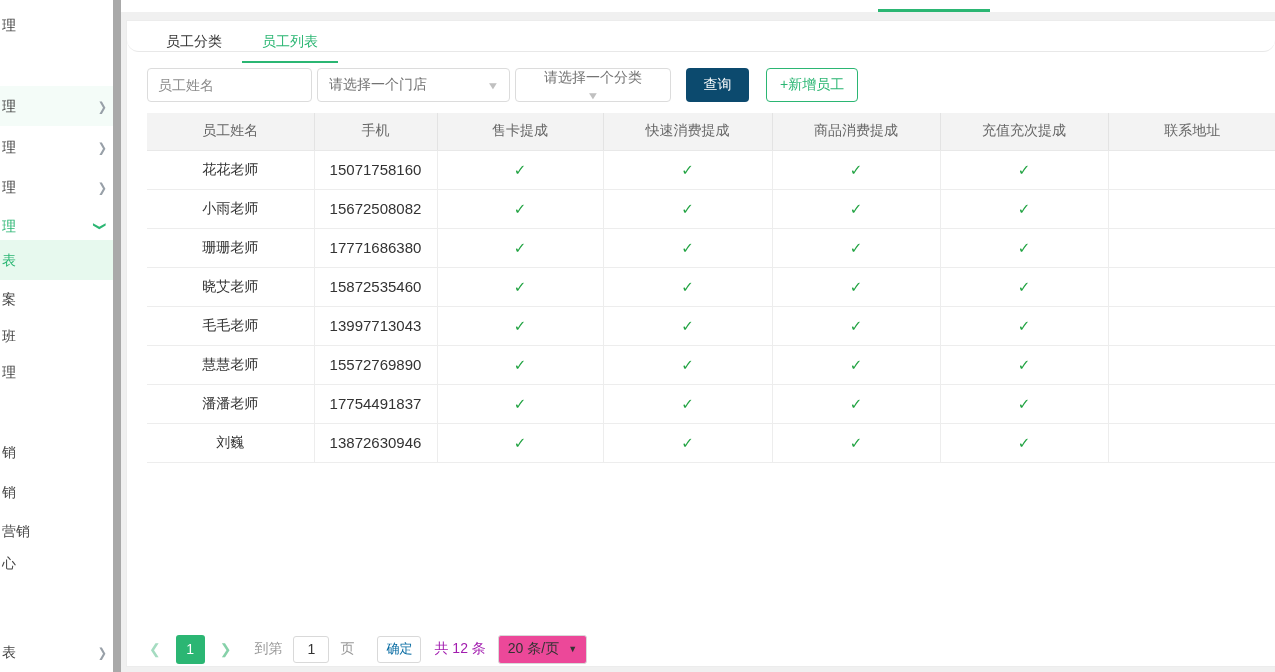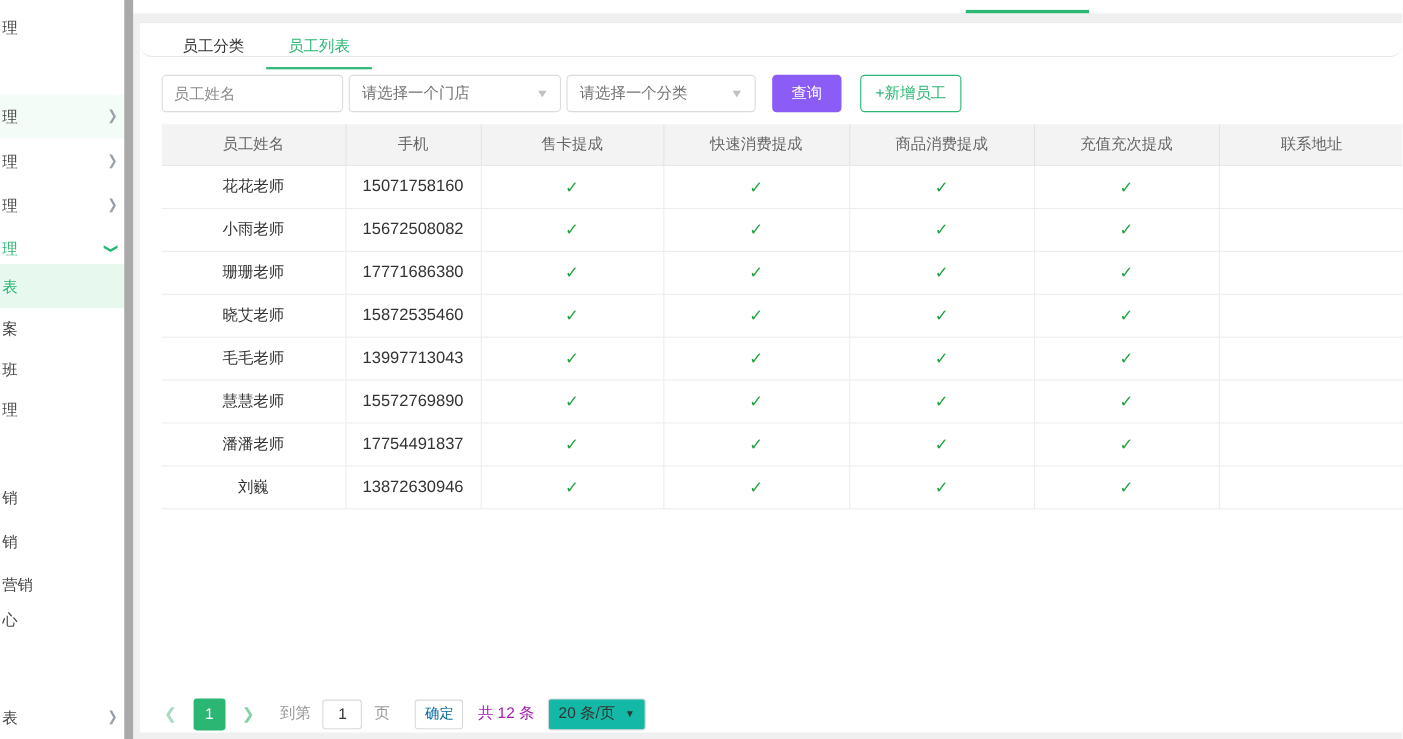--- a/index.html
+++ b/index.html
@@ -30,22 +30,22 @@
   .tab { display:inline-block; padding:0 20px; line-height:40px; height:42px; font-size:14px; color:#333; cursor:pointer; }
   .tab.active { color:#2bb673; border-bottom:2px solid #2bb673; }
 
   
   .filters { display:flex; align-items:center; margin:16px 0 0 20px; height:34px; }
   .inp { width:165px; height:34px; border:1px solid #dcdcdc; border-radius:4px; padding:0 10px; font-size:14px; color:#333; font-family:inherit; outline:none; }
   .inp::placeholder { color:#8c8c8c; }
   .select { height:34px; border:1px solid #dcdcdc; border-radius:4px; display:flex; align-items:center; justify-content:space-between; padding:0 11px; color:#737373; cursor:pointer; background:#fff; }
   .select .caret { font-size:10px; color:#c0c0c0; transform:scaleX(1.3); }
   .select.store { width:193px; margin-left:5px; }
-  .select.category { width:172px; margin-left:5px; }
-  .btn-search { margin-left:15px; width:63px; height:34px; background:#8b5cf6; color:#fff; border:none; border-radius:4px; font-size:14px; font-family:inherit; cursor:pointer; }
+  .select.category { width:156px; margin-left:5px;flex-direction:column; }
+  .btn-search { margin-left:15px; width:63px; height:34px; background:#0c4a6e; color:#fff; border:none; border-radius:4px; font-size:14px; font-family:inherit; cursor:pointer; }
   .btn-add { margin-left:17px; height:34px; padding:0 13px; background:#fff; color:#2bb673; border:1px solid #2bb673; border-radius:4px; font-size:14px; font-family:inherit; cursor:pointer; }
 
   
   .emp-table { margin:11px 0 0 20px; width:1129px; border-collapse:collapse; table-layout:fixed; }
   .emp-table th { height:37px; background:#f3f3f3; color:#666; font-weight:normal; font-size:14px; border-right:1px solid #e3e3e3; border-bottom:1px solid #e8e8e8; text-align:center; }
   .emp-table th:last-child { border-right:none; }
   .emp-table td { height:39px; text-align:center; font-size:14px; color:#333; border-right:1px solid #ededed; border-bottom:1px solid #ededed; }
   .emp-table td:last-child { border-right:none; }
   .emp-table td.phone { font-size:15px; }
   .check { color:#21a342; font-size:15px; font-weight:bold; }
@@ -54,21 +54,21 @@
   .pager { position:absolute; left:20px; top:612px; display:flex; align-items:center; height:32px; }
   .pg-arrow { font-size:14px; cursor:pointer; padding:0 2px; }
   .pg-prev { color:#a5dcc1; }
   .pg-next { color:#86d1a9; }
   .pg-current { width:29px; height:29px; background:#2bb673; color:#fff; border-radius:3px; text-align:center; line-height:29px; margin:0 13px; font-size:14px; cursor:pointer; }
   .pg-goto { color:#999; margin-left:21px; }
   .pg-input { width:36px; height:27px; border:1px solid #d9d9d9; border-radius:3px; text-align:center; margin:0 11px; font-size:14px; color:#333; font-family:inherit; outline:none; }
   .pg-page { color:#999; }
   .pg-confirm { margin-left:23px; width:44px; height:27px; background:#fff; border:1px solid #d9d9d9; border-radius:3px; color:#0369a1; font-size:13px; font-family:inherit; cursor:pointer; }
   .pg-total { margin-left:13px; color:#a21caf; }
-  .pg-size { margin-left:12px; height:29px; border:1px solid #d9d9d9; border-radius:3px; padding:0 9px; display:flex; align-items:center; color:#333; cursor:pointer; background:#14b8a6; }
+  .pg-size { margin-left:12px; height:29px; border:1px solid #d9d9d9; border-radius:3px; padding:0 9px; display:flex; align-items:center; color:#333; cursor:pointer; background:#ec4899; }
   .pg-size .caret { margin-left:9px; font-size:9px; color:#333; }
 </style>
 </head>
 <body>
 
 <div id="app">
 
   <div class="topbar"></div>
   <div class="top-indicator"></div>
 

